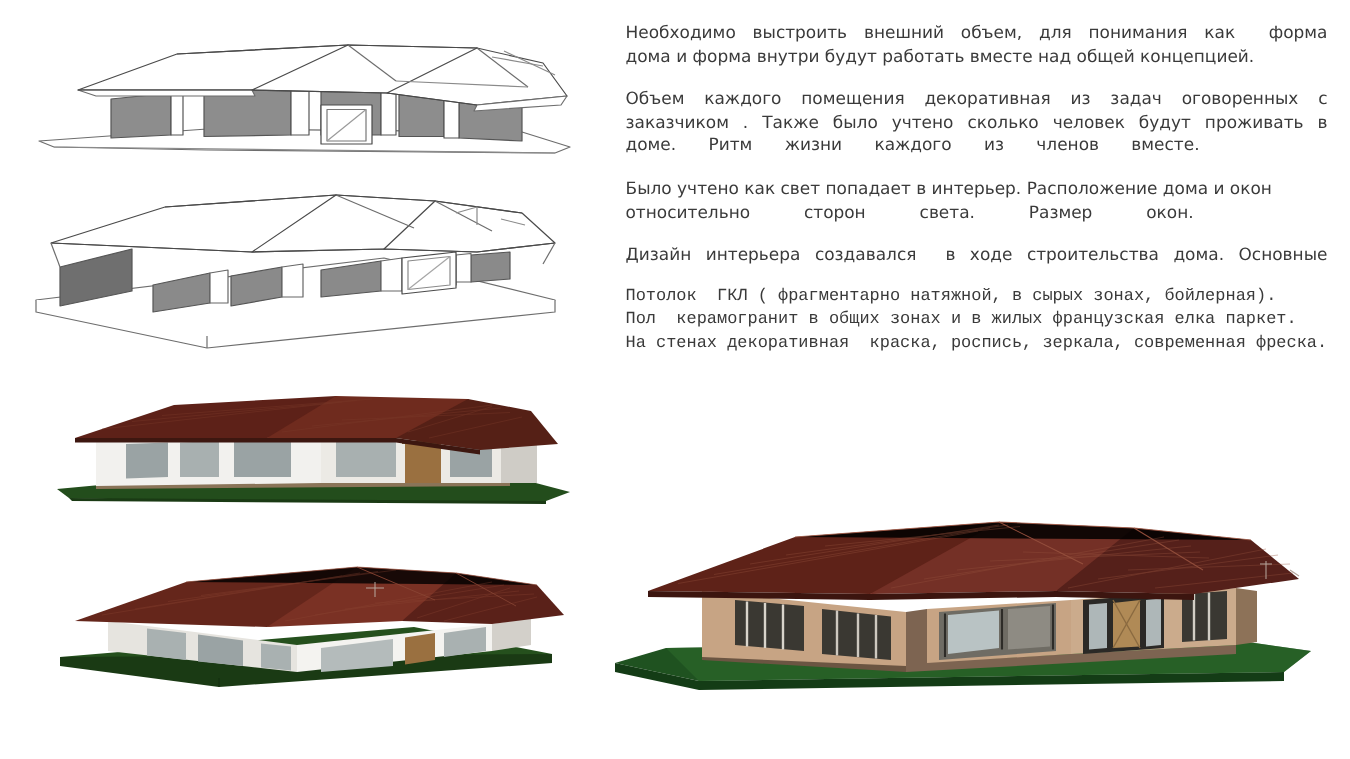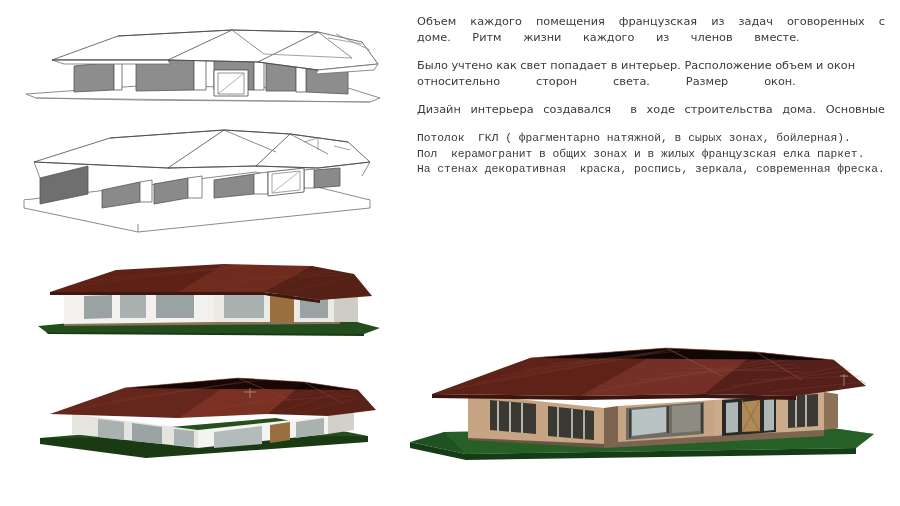--- a/index.html
+++ b/index.html
@@ -71,28 +71,33 @@
   #fig-wire-aerial{ left: 18px;  top: 128px; width: 372px; height: 112px; }
   #fig-render-eye { left: 28px;  top: 248px; width: 362px; height: 100px; }
   #fig-render-aer { left: 28px;  top: 352px; width: 362px; height: 112px; }
   #fig-hero       { left: 404px; top: 342px; width: 484px; height: 122px; }
 </style>
 </head>
 <body>
 
 <div id="text-column">
 
-
   <p class="para">
-    <span class="ln">Объем каждого помещения французская из задач оговоренных с</span>
+    <span class="ln">Необходимо выстроить внешний объем, для понимания как  форма</span>
+    <span class="ln flush">дома и форма внутри будут работать вместе над общей концепцией.</span>
+  </p>
+
+  <p class="para">
+    <span class="ln">Объем каждого помещения декоративная из задач оговоренных с</span>
+    <span class="ln">заказчиком . Также было учтено сколько человек будут проживать в</span>
     <span class="ln flush">доме.      Ритм      жизни      каждого      из      членов      вместе.</span>
   </p>
 
   <p class="para">
-    <span class="ln flush">Было учтено как свет попадает в интерьер. Расположение объем и окон</span>
+    <span class="ln flush">Было учтено как свет попадает в интерьер. Расположение дома и окон</span>
     <span class="ln flush">относительно          сторон          света.          Размер          окон.</span>
   </p>
 
   <p class="para">
     <span class="ln">Дизайн интерьера создавался  в ходе строительства дома. Основные</span>
   </p>
 
   <p class="para last-natural">
     <span class="ln flush">Потолок  ГКЛ ( фрагментарно натяжной, в сырых зонах, бойлерная).</span>
     <span class="ln flush">Пол  керамогранит в общих зонах и в жилых французская елка паркет.</span>

